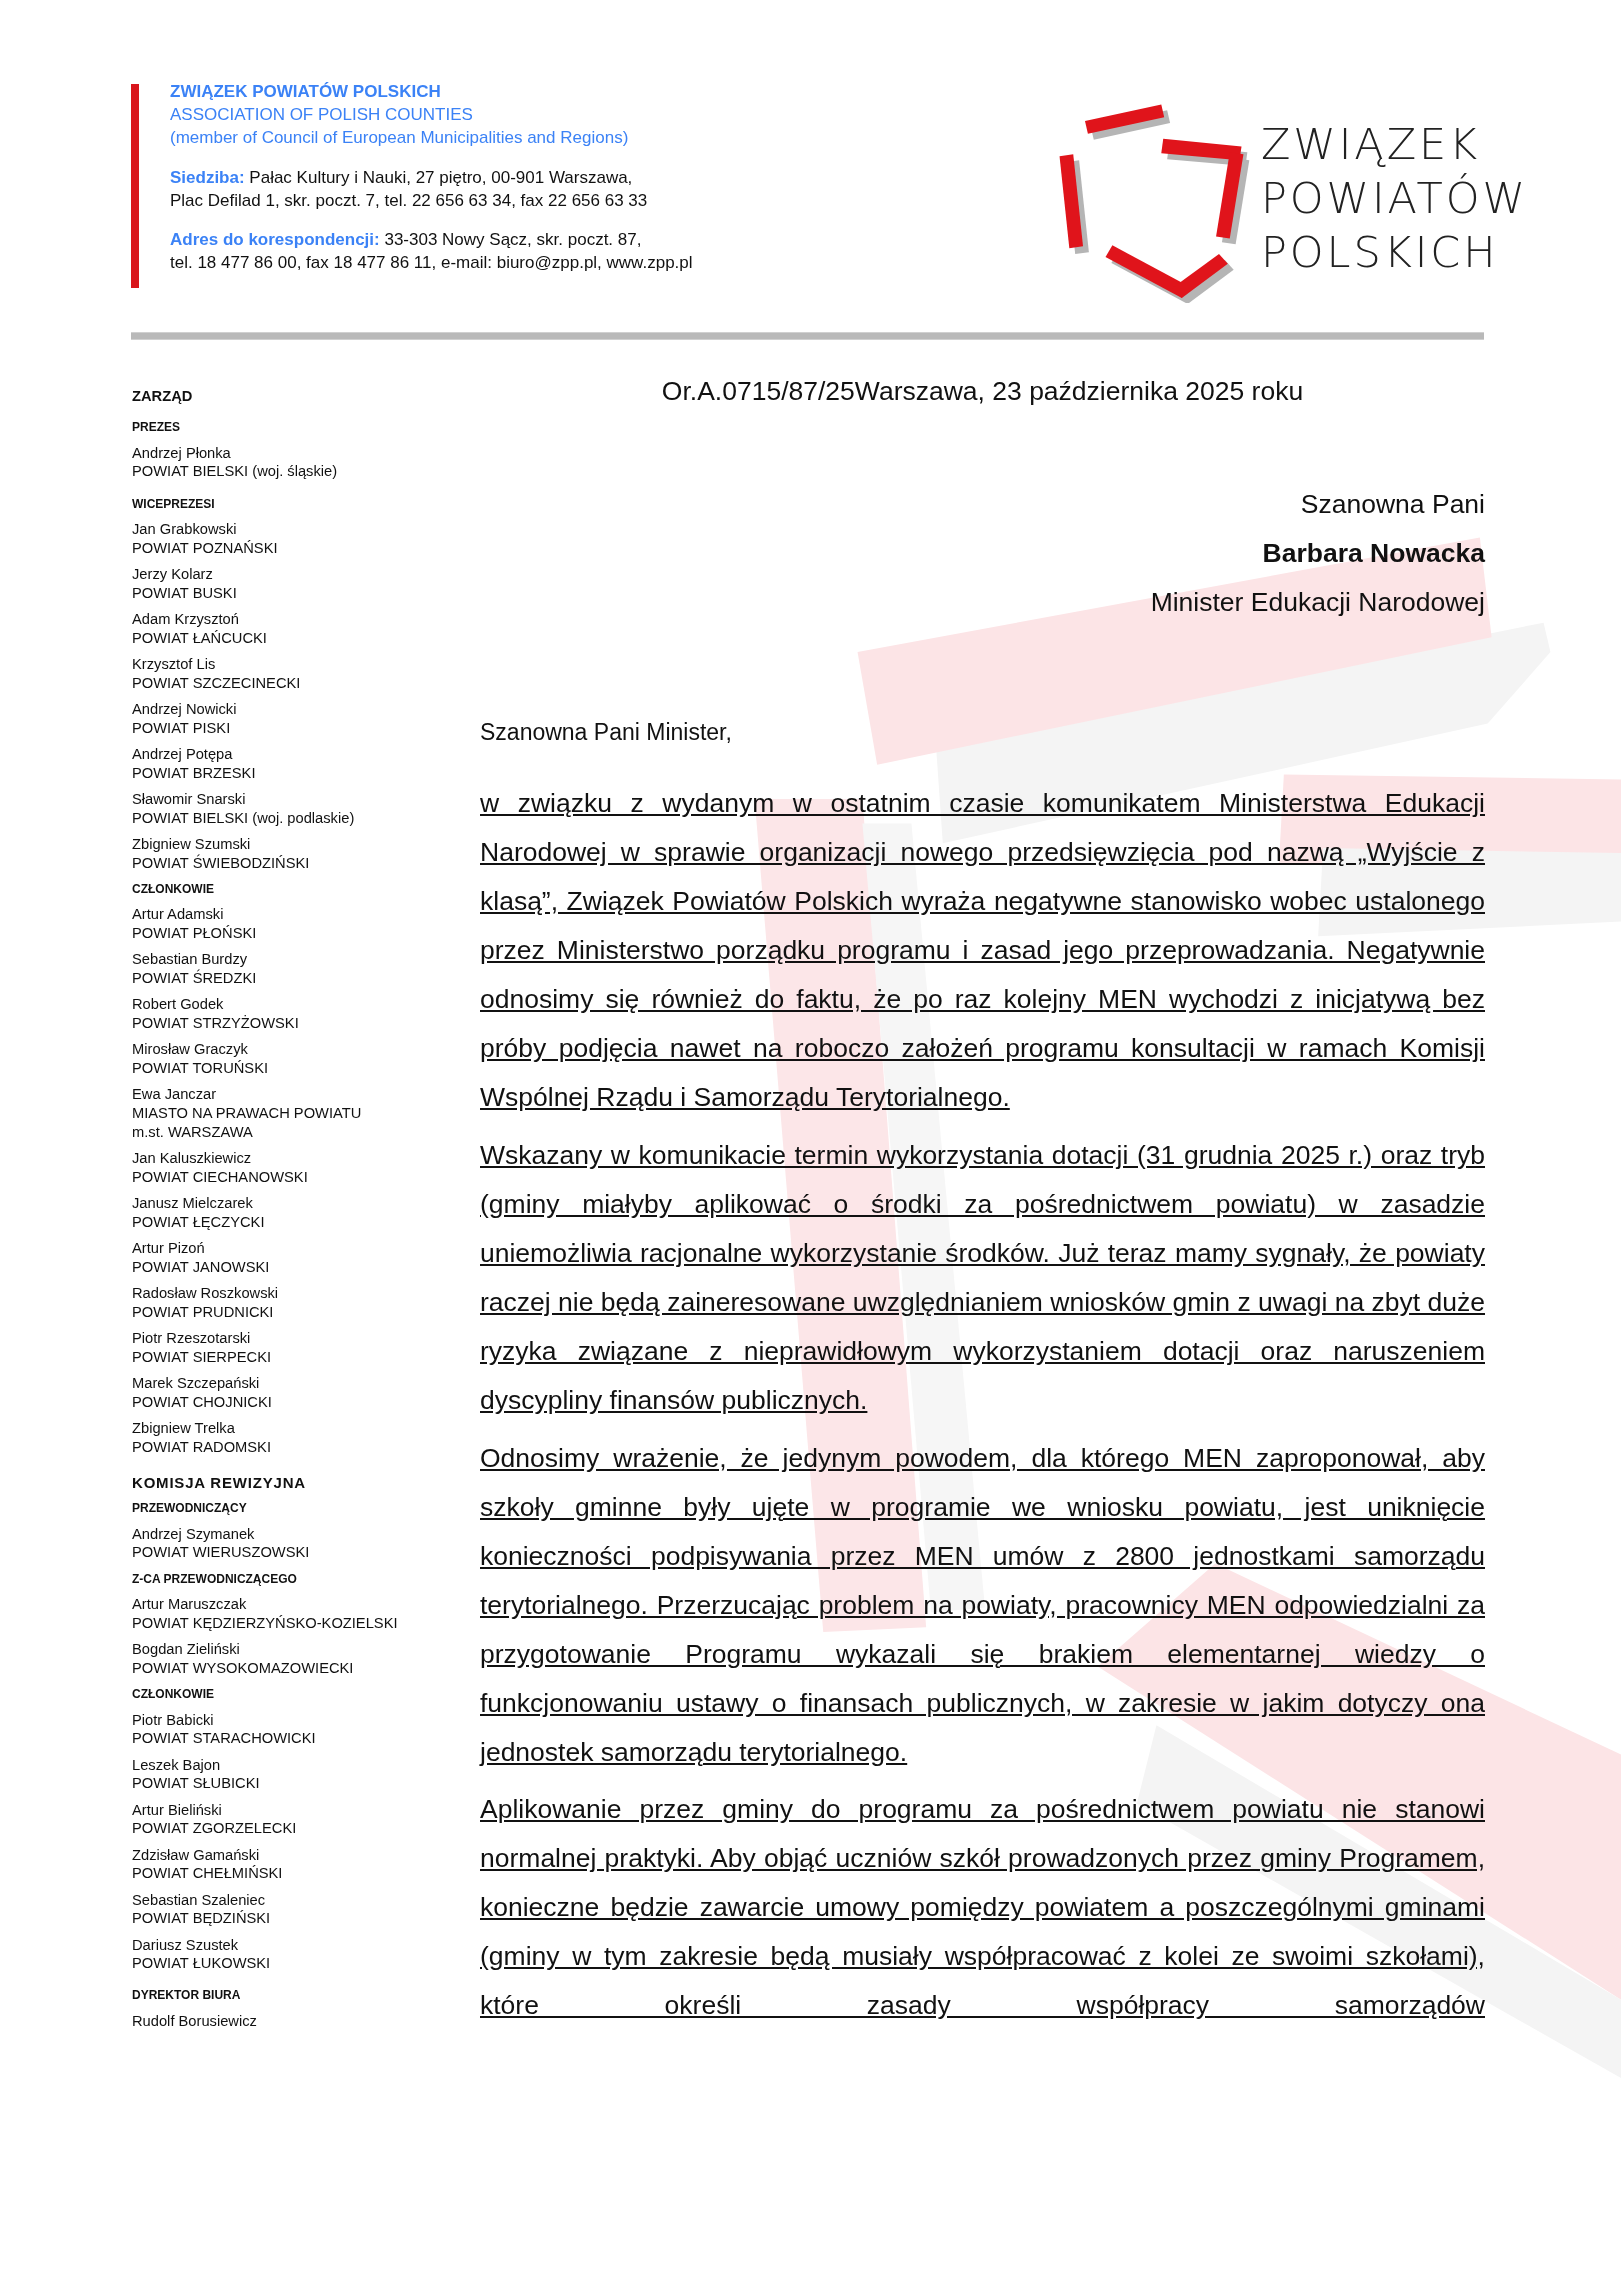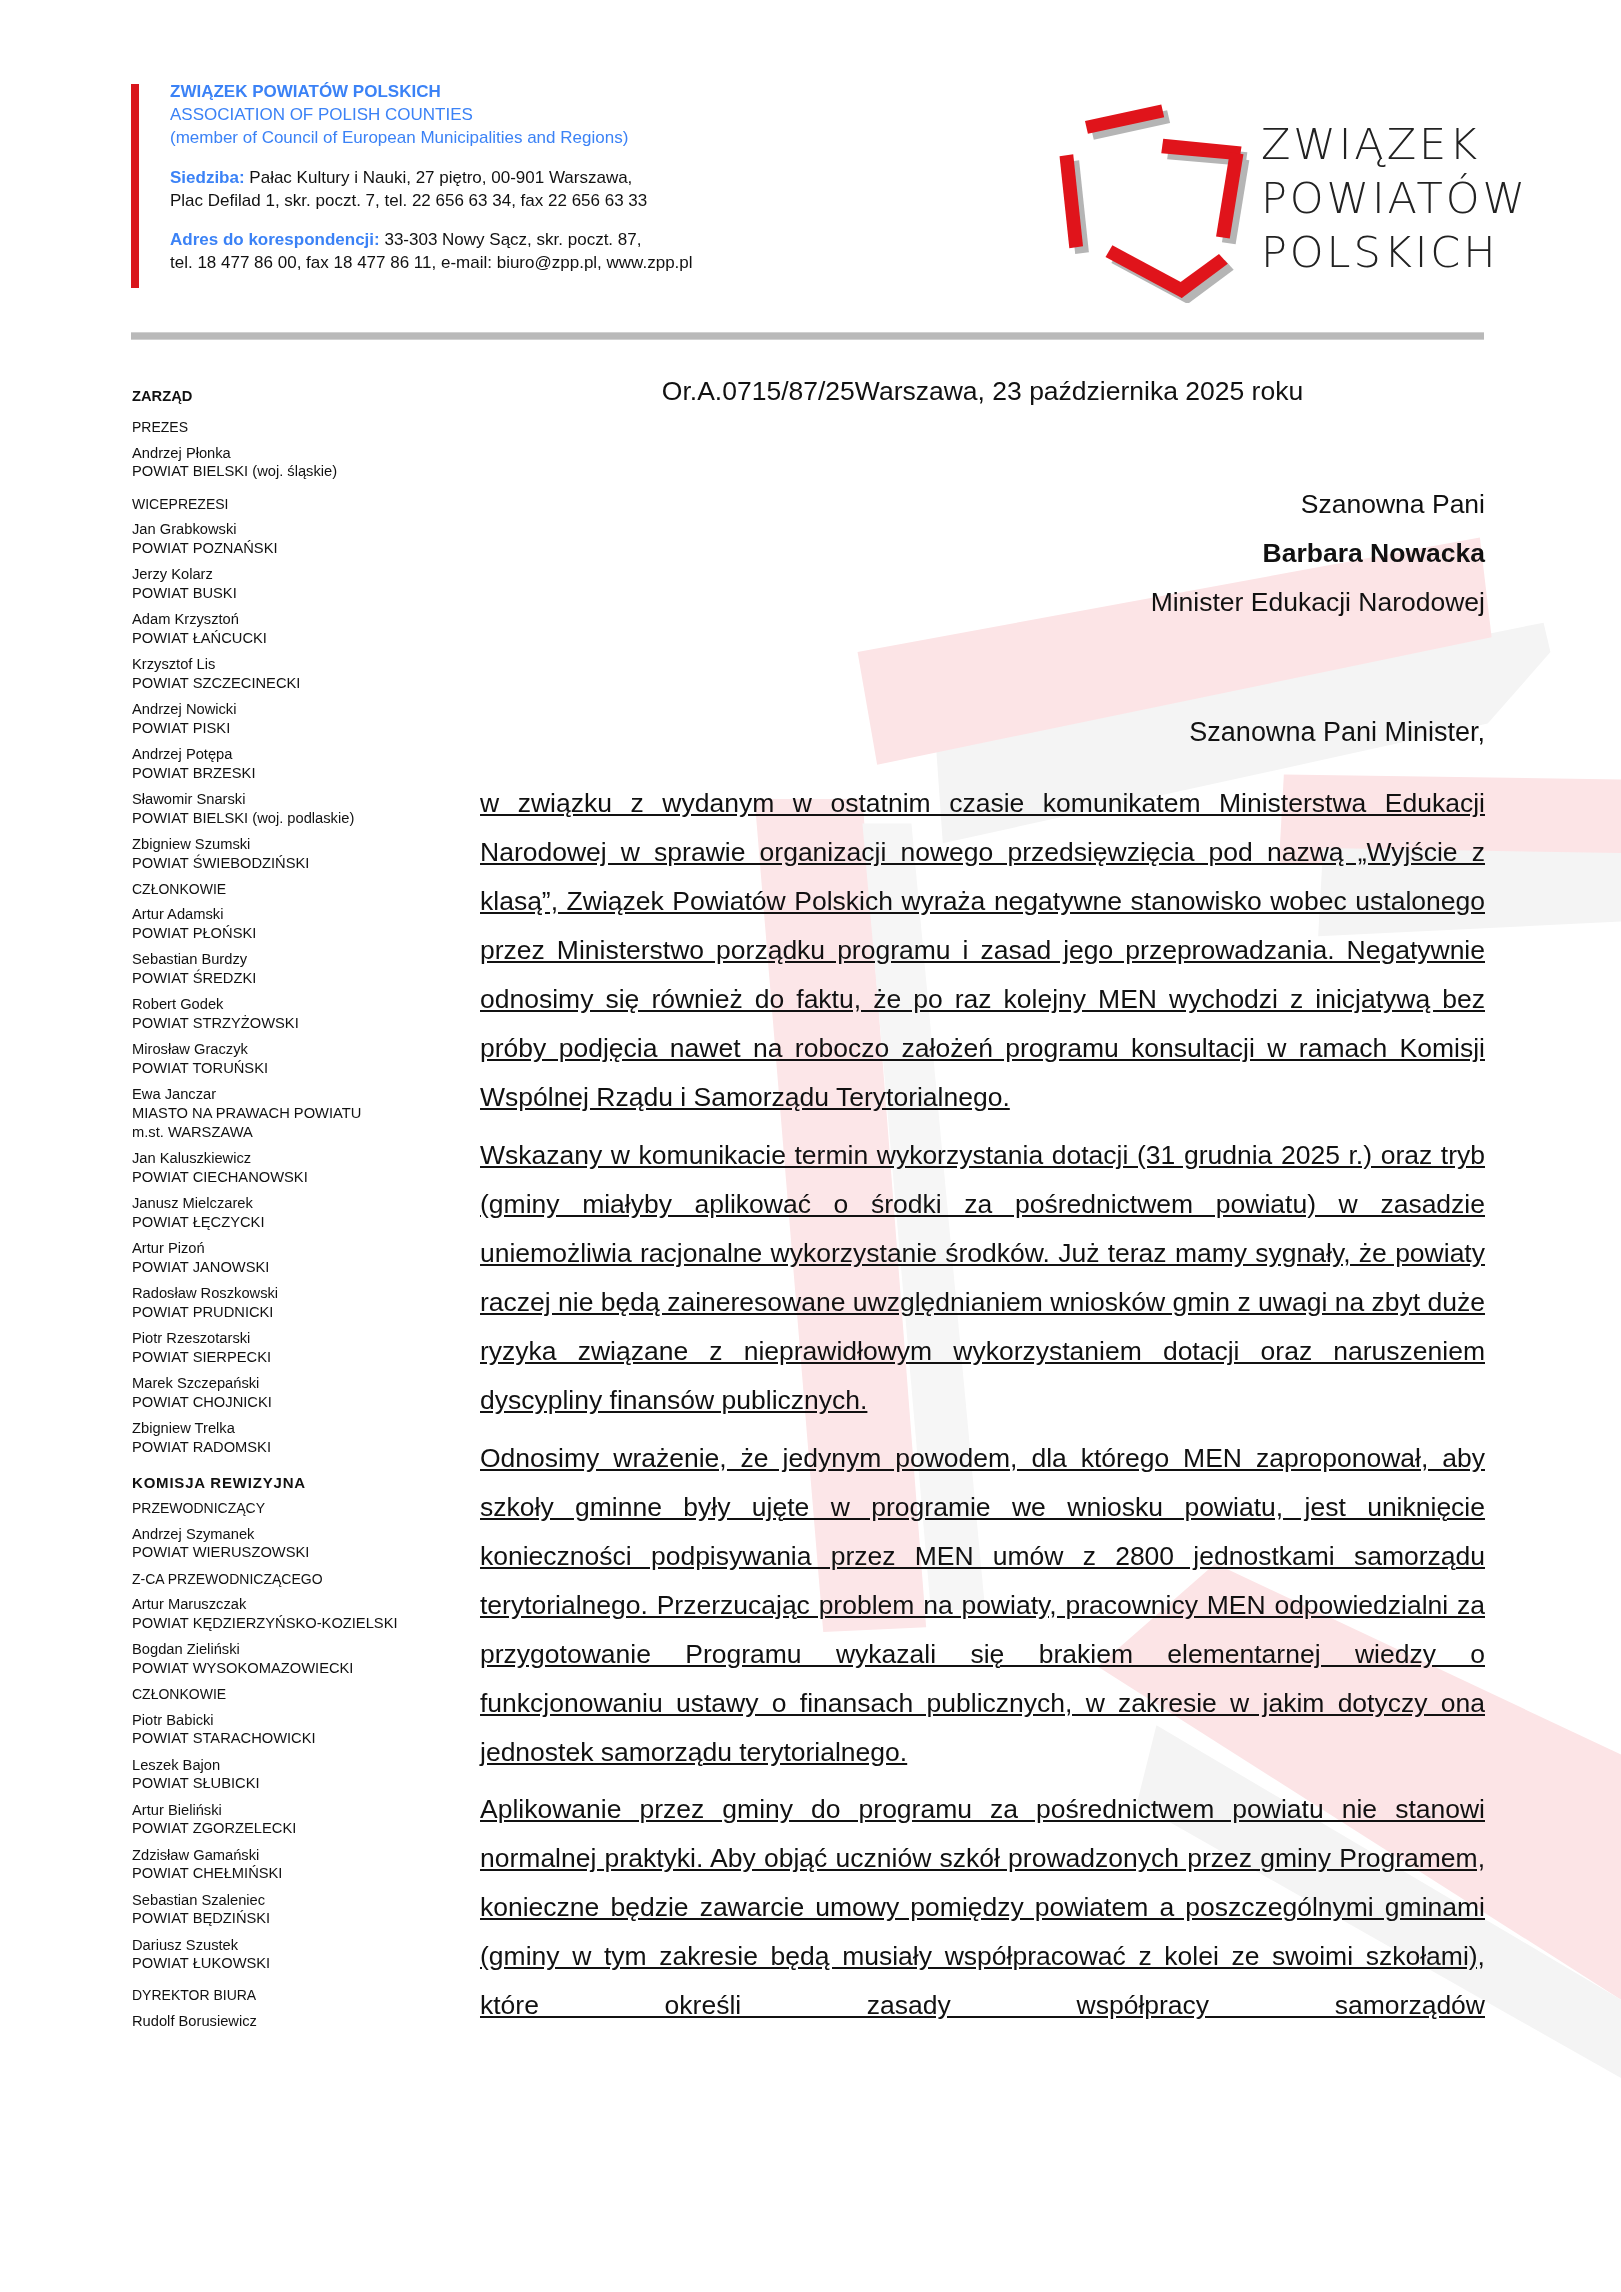--- a/index.html
+++ b/index.html
@@ -15,30 +15,30 @@
     .header-text .red { color: #3b82f6; }
     .header-text .bold { font-weight: bold; }
     .header-text .gap { height: 16.7px; }
     .logo { position: absolute; left: 1034px; top: 78px; width: 490px; height: 225px; z-index: 2; }
     .logo-text { position: absolute; left: 1237px; top: 119px; font-family: "DejaVu Sans", sans-serif; font-size: 43px; line-height: 54px; letter-spacing: 2.9px; color: #222; font-weight: 300; }
     .logo-text div { -webkit-text-stroke: 0; }
     .divider { position: absolute; left: 131px; top: 332px; width: 1353px; height: 5.9px; background: #b9b9b9; border-top: 1px solid #d0d0d0; border-bottom: 1px solid #d0d0d0; }
     
     .sidebar { position: absolute; left: 132px; top: 387px; width: 314px; font-size: 14.7px; line-height: 18.6px; z-index: 2; }
     .sb-section { font-weight: bold; font-size: 14.7px; margin: 0 0 11.8px 0; }
-    .sb-sub { font-weight: normal; font-size: 14px; margin: 0 0 6.9px 0; }
+    .sb-sub { font-weight: bold; font-size: 12px; margin: 0 0 6.9px 0; }
     .sb-person { margin: 0 0 7.8px 0; }
     .sb-group { margin-bottom: 7.8px; }
     .sb-section.big { font-size: 15px; letter-spacing: 0.8px; }
     
     .letter { position: absolute; left: 480px; top: 374px; width: 1005px; z-index: 2; }
     .ref-row { display: flex; justify-content: center; font-size: 26.5px; line-height: 35px; }
     .recipient { text-align: right; font-size: 26.5px; line-height: 49px; margin-top: 71px; }
     .recipient .bold { font-weight: bold; }
-    .salutation { font-size: 27px; line-height: 35px; margin-top: 88px; text-align: right; }
+    .salutation { font-size: 23px; line-height: 35px; margin-top: 88px; }
     .body-text p { font-size: 26.5px; line-height: 49px; text-align: justify; margin: 0 0 8.8px 0; }
     .body-text { margin-top: 29px; text-decoration: underline; }
   </style>
 </head>
 <body>
 
 <svg id="watermark" viewBox="0 0 1654 2339">
   <g>
     <polygon points="955,760 1575,635 1582,665 1518,738 962,860" fill="#f4f4f4"></polygon>
     <polygon points="875,665 1510,548 1522,650 895,780" fill="#fce4e6"></polygon>

